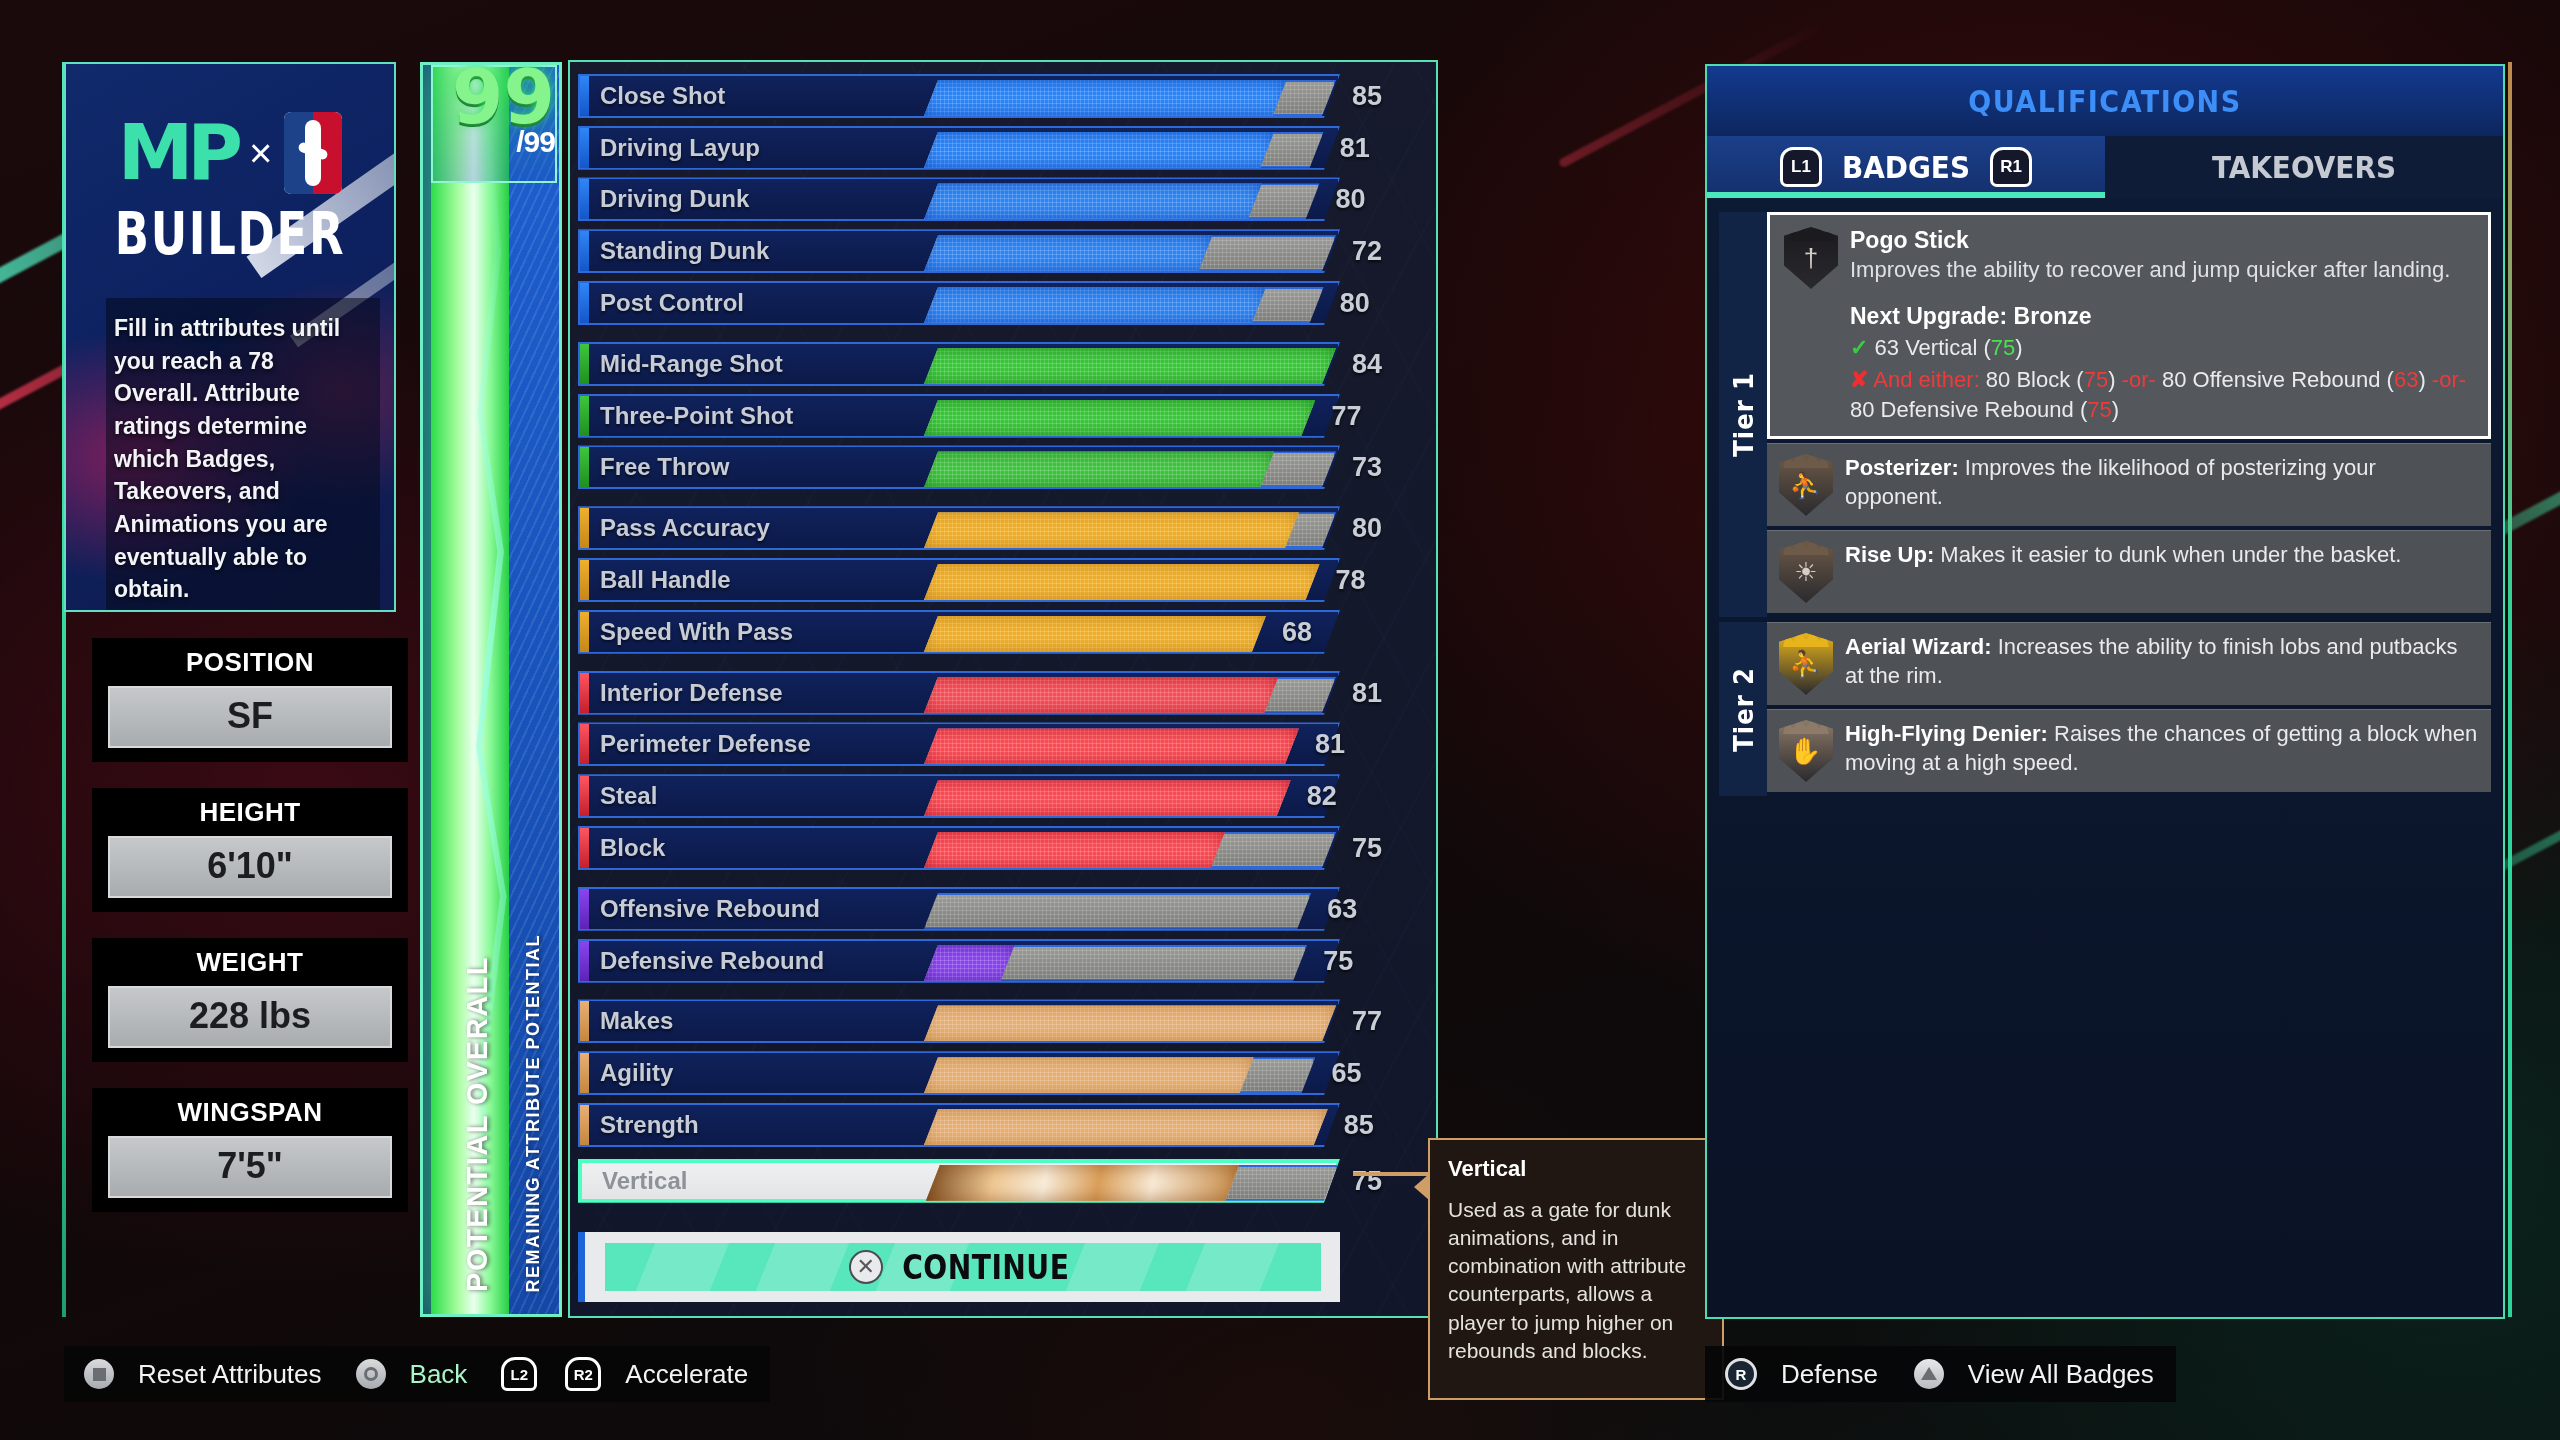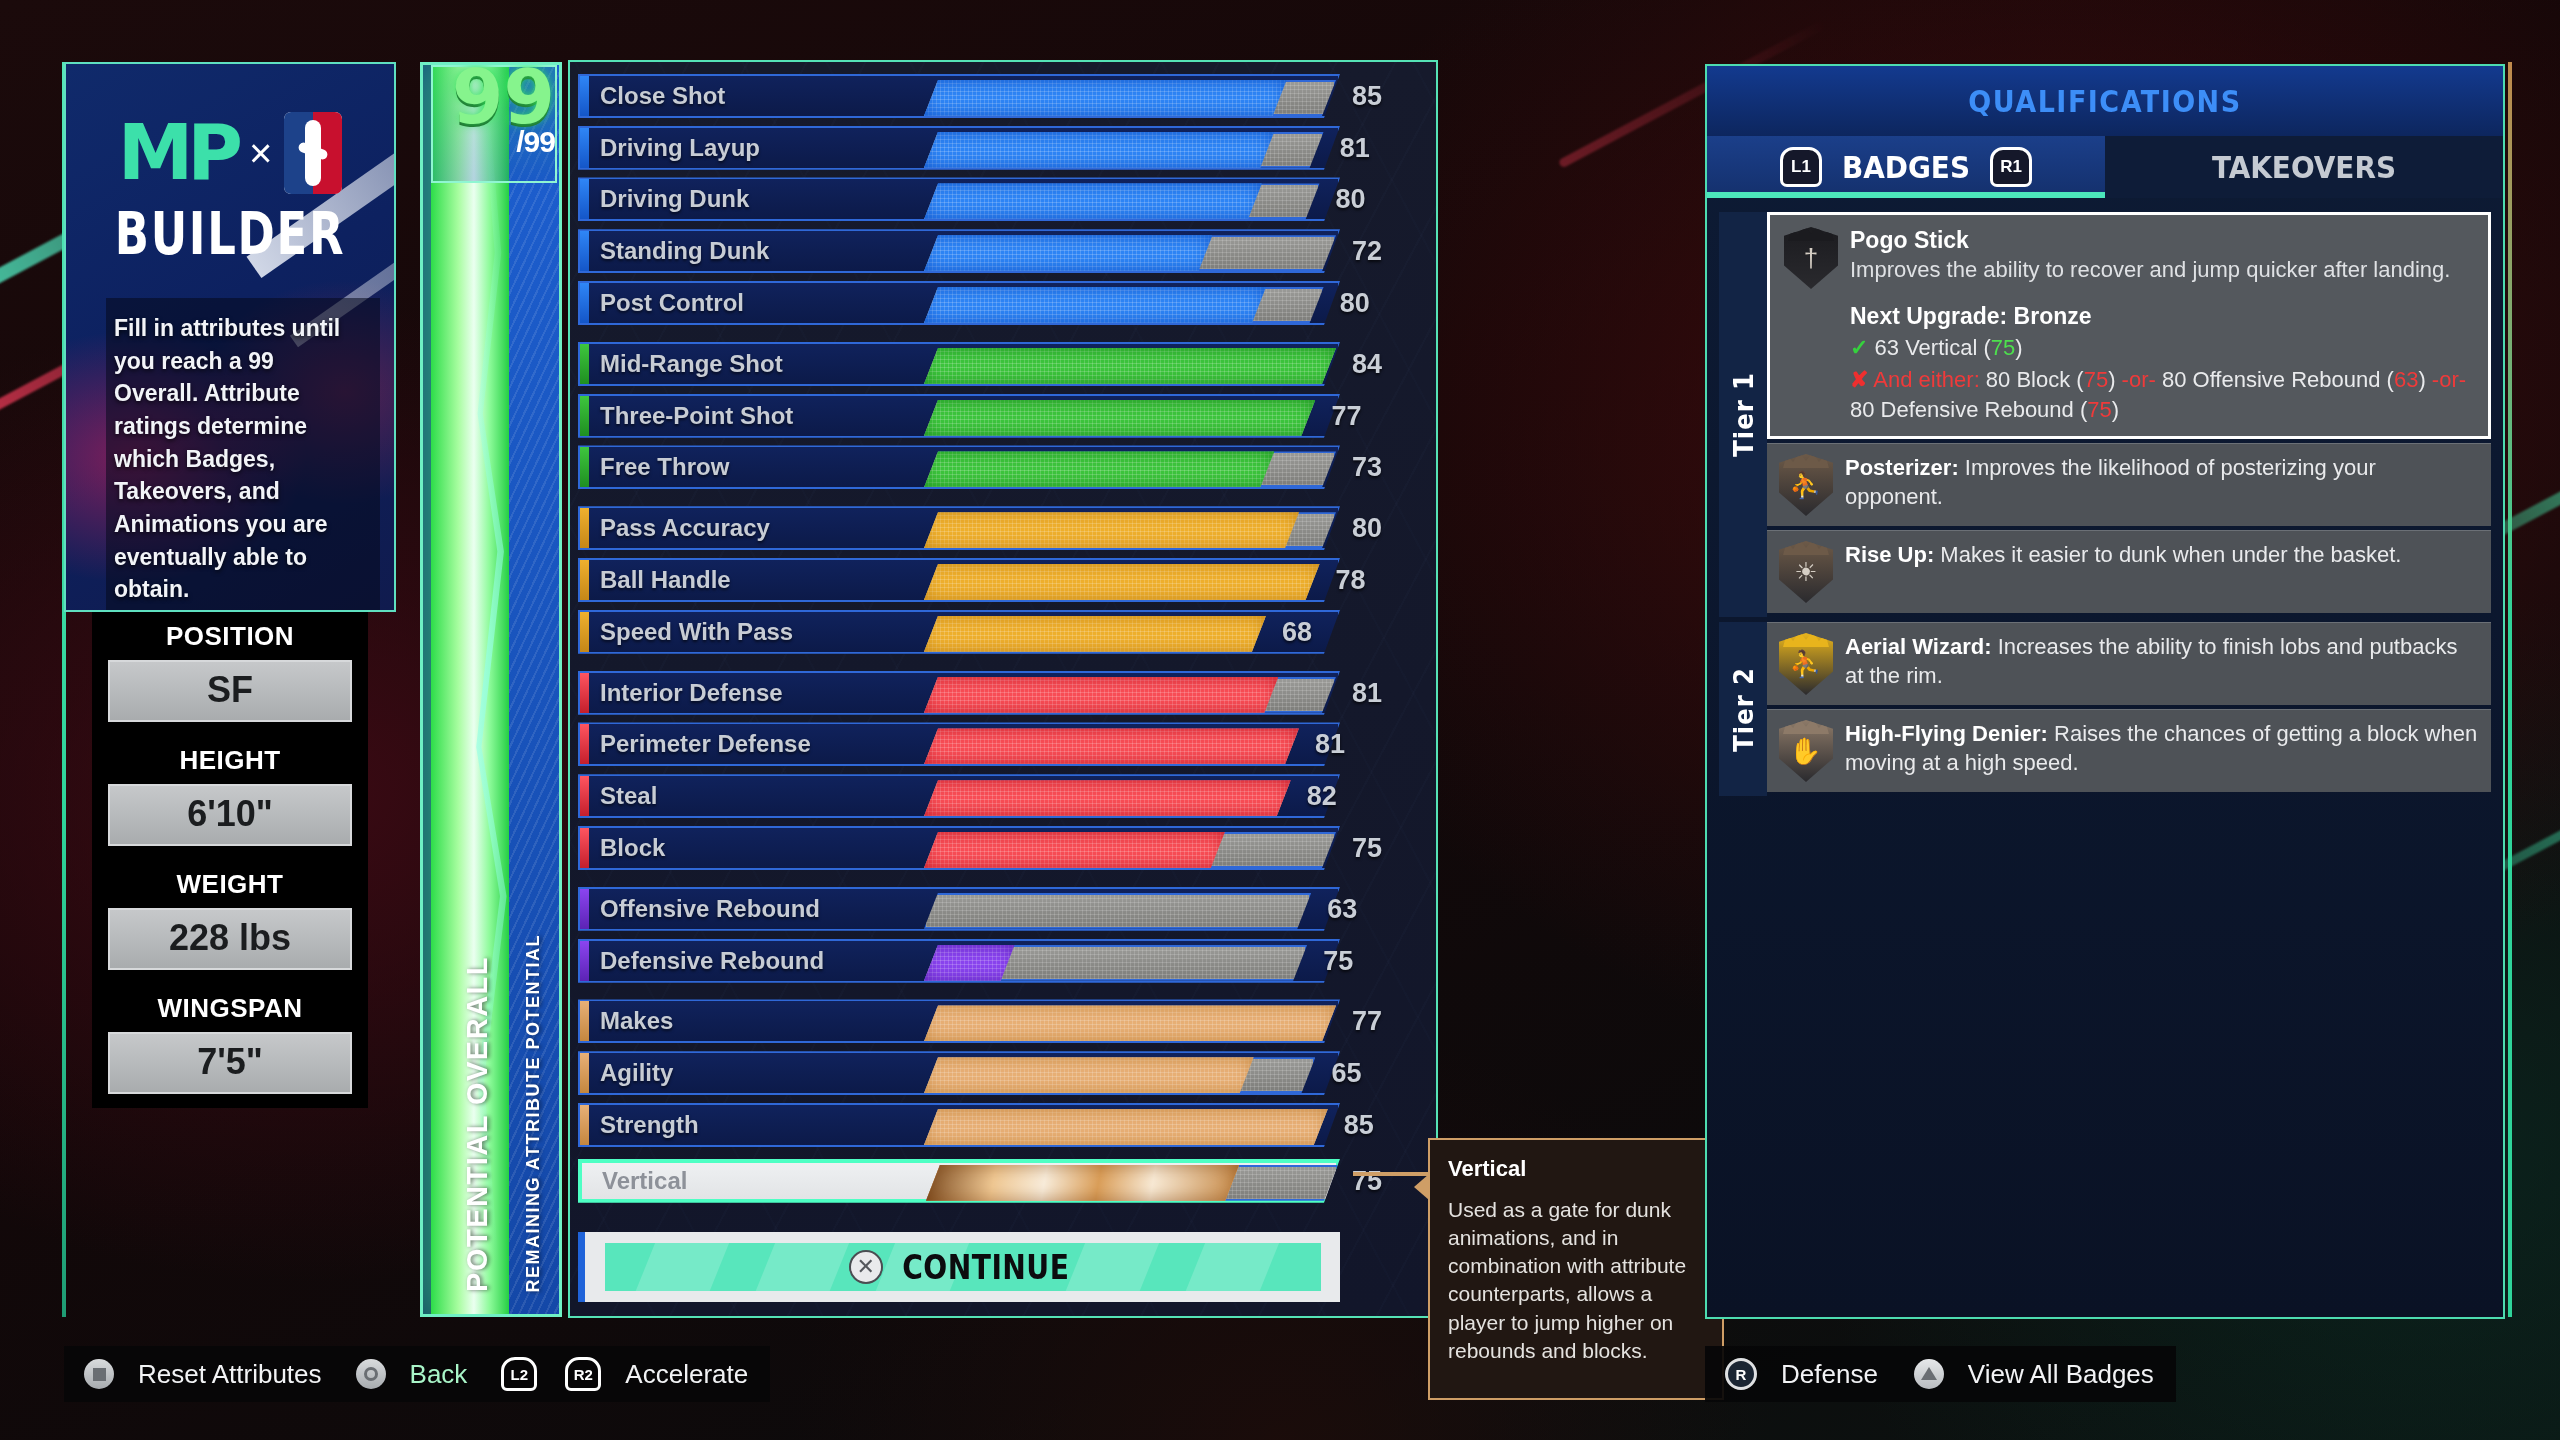--- a/index.html
+++ b/index.html
@@ -39,21 +39,21 @@
   .x-mark{font-size:40px;color:#fff;font-weight:300;}
   .nba-logo{width:58px;height:82px;background:#fff;border-radius:7px;position:relative;display:flex;overflow:hidden;}
   .nba-logo .lb{flex:1;background:#1d428a;}
   .nba-logo .rb{flex:1;background:#c8102e;}
   .nba-logo .fig{position:absolute;left:50%;top:8px;transform:translateX(-50%);width:16px;height:66px;background:#fff;border-radius:8px;}
   .nba-logo .fig:after{content:"";position:absolute;left:-7px;top:26px;width:30px;height:10px;background:#fff;border-radius:5px;transform:rotate(20deg);}
   .builder-word{position:relative;text-align:center;font-size:58px;font-weight:bold;letter-spacing:2px;margin-top:6px;
     font-family:"DejaVu Sans Condensed","Liberation Sans",sans-serif;transform:scaleX(.86);}
   #brand-desc{position:absolute;left:40px;right:14px;top:234px;background:rgba(6,10,28,.55);padding:14px 16px 18px 8px;
     font-size:23px;font-weight:bold;line-height:1.42;color:#f2f4f8;text-shadow:0 2px 4px rgba(0,0,0,.7);}
-  .spec-block{background:#000;padding:9px 16px 14px;width:276px;margin-left:28px;}
+  .spec-block{margin-top:26px;background:#000;padding:9px 16px 14px;width:316px;margin-left:28px;}
   .spec-label{text-align:center;font-size:26px;font-weight:bold;letter-spacing:.5px;color:#fff;}
   .spec-value{margin-top:8px;background:linear-gradient(180deg,#c6c8ca,#a9acae);color:#1b1d1f;
     text-align:center;font-size:36px;font-weight:bold;padding:7px 0 9px;border:2px solid #d7d9db;}
   
   #meter{position:absolute;left:420px;top:62px;width:142px;height:1255px;
     background:linear-gradient(180deg,#0d2f80,#0a2566);border:3px solid #6ff0c4;overflow:hidden;}
   #meter .glowcol{position:absolute;left:8px;top:0;width:78px;height:100%;
     background:linear-gradient(90deg,#2ddd4a 0%,#a8fda0 35%,#eafff0 55%,#8dfb9a 75%,#25cf44 100%);
     box-shadow:0 0 60px 22px rgba(70,240,120,.55);}
   #meter .hatch{position:absolute;left:86px;top:0;width:56px;height:100%;
@@ -207,21 +207,21 @@
     <div class="logo-row">
       <span class="mp-mark">MP</span>
       <span class="x-mark">×</span>
       <span class="nba-logo">
         <span class="lb"></span>
           <span class="rb"></span>
           <span class="fig"></span>
       </span>
     </div>
     <div class="builder-word">BUILDER</div>
-    <div id="brand-desc">Fill in attributes until you reach a 99 Overall. Attribute ratings determine which Badges, Takeovers, and Animations you are eventually able to obtain.</div>
+    <div id="brand-desc">Fill in attributes until you reach a 78 Overall. Attribute ratings determine which Badges, Takeovers, and Animations you are eventually able to obtain.</div>
   </div>
 
   <div class="spec-block">
     <div class="spec-label">POSITION</div>
     <div class="spec-value">SF</div>
   </div>
   <div class="spec-block">
     <div class="spec-label">HEIGHT</div>
     <div class="spec-value">6'10"</div>
   </div>

